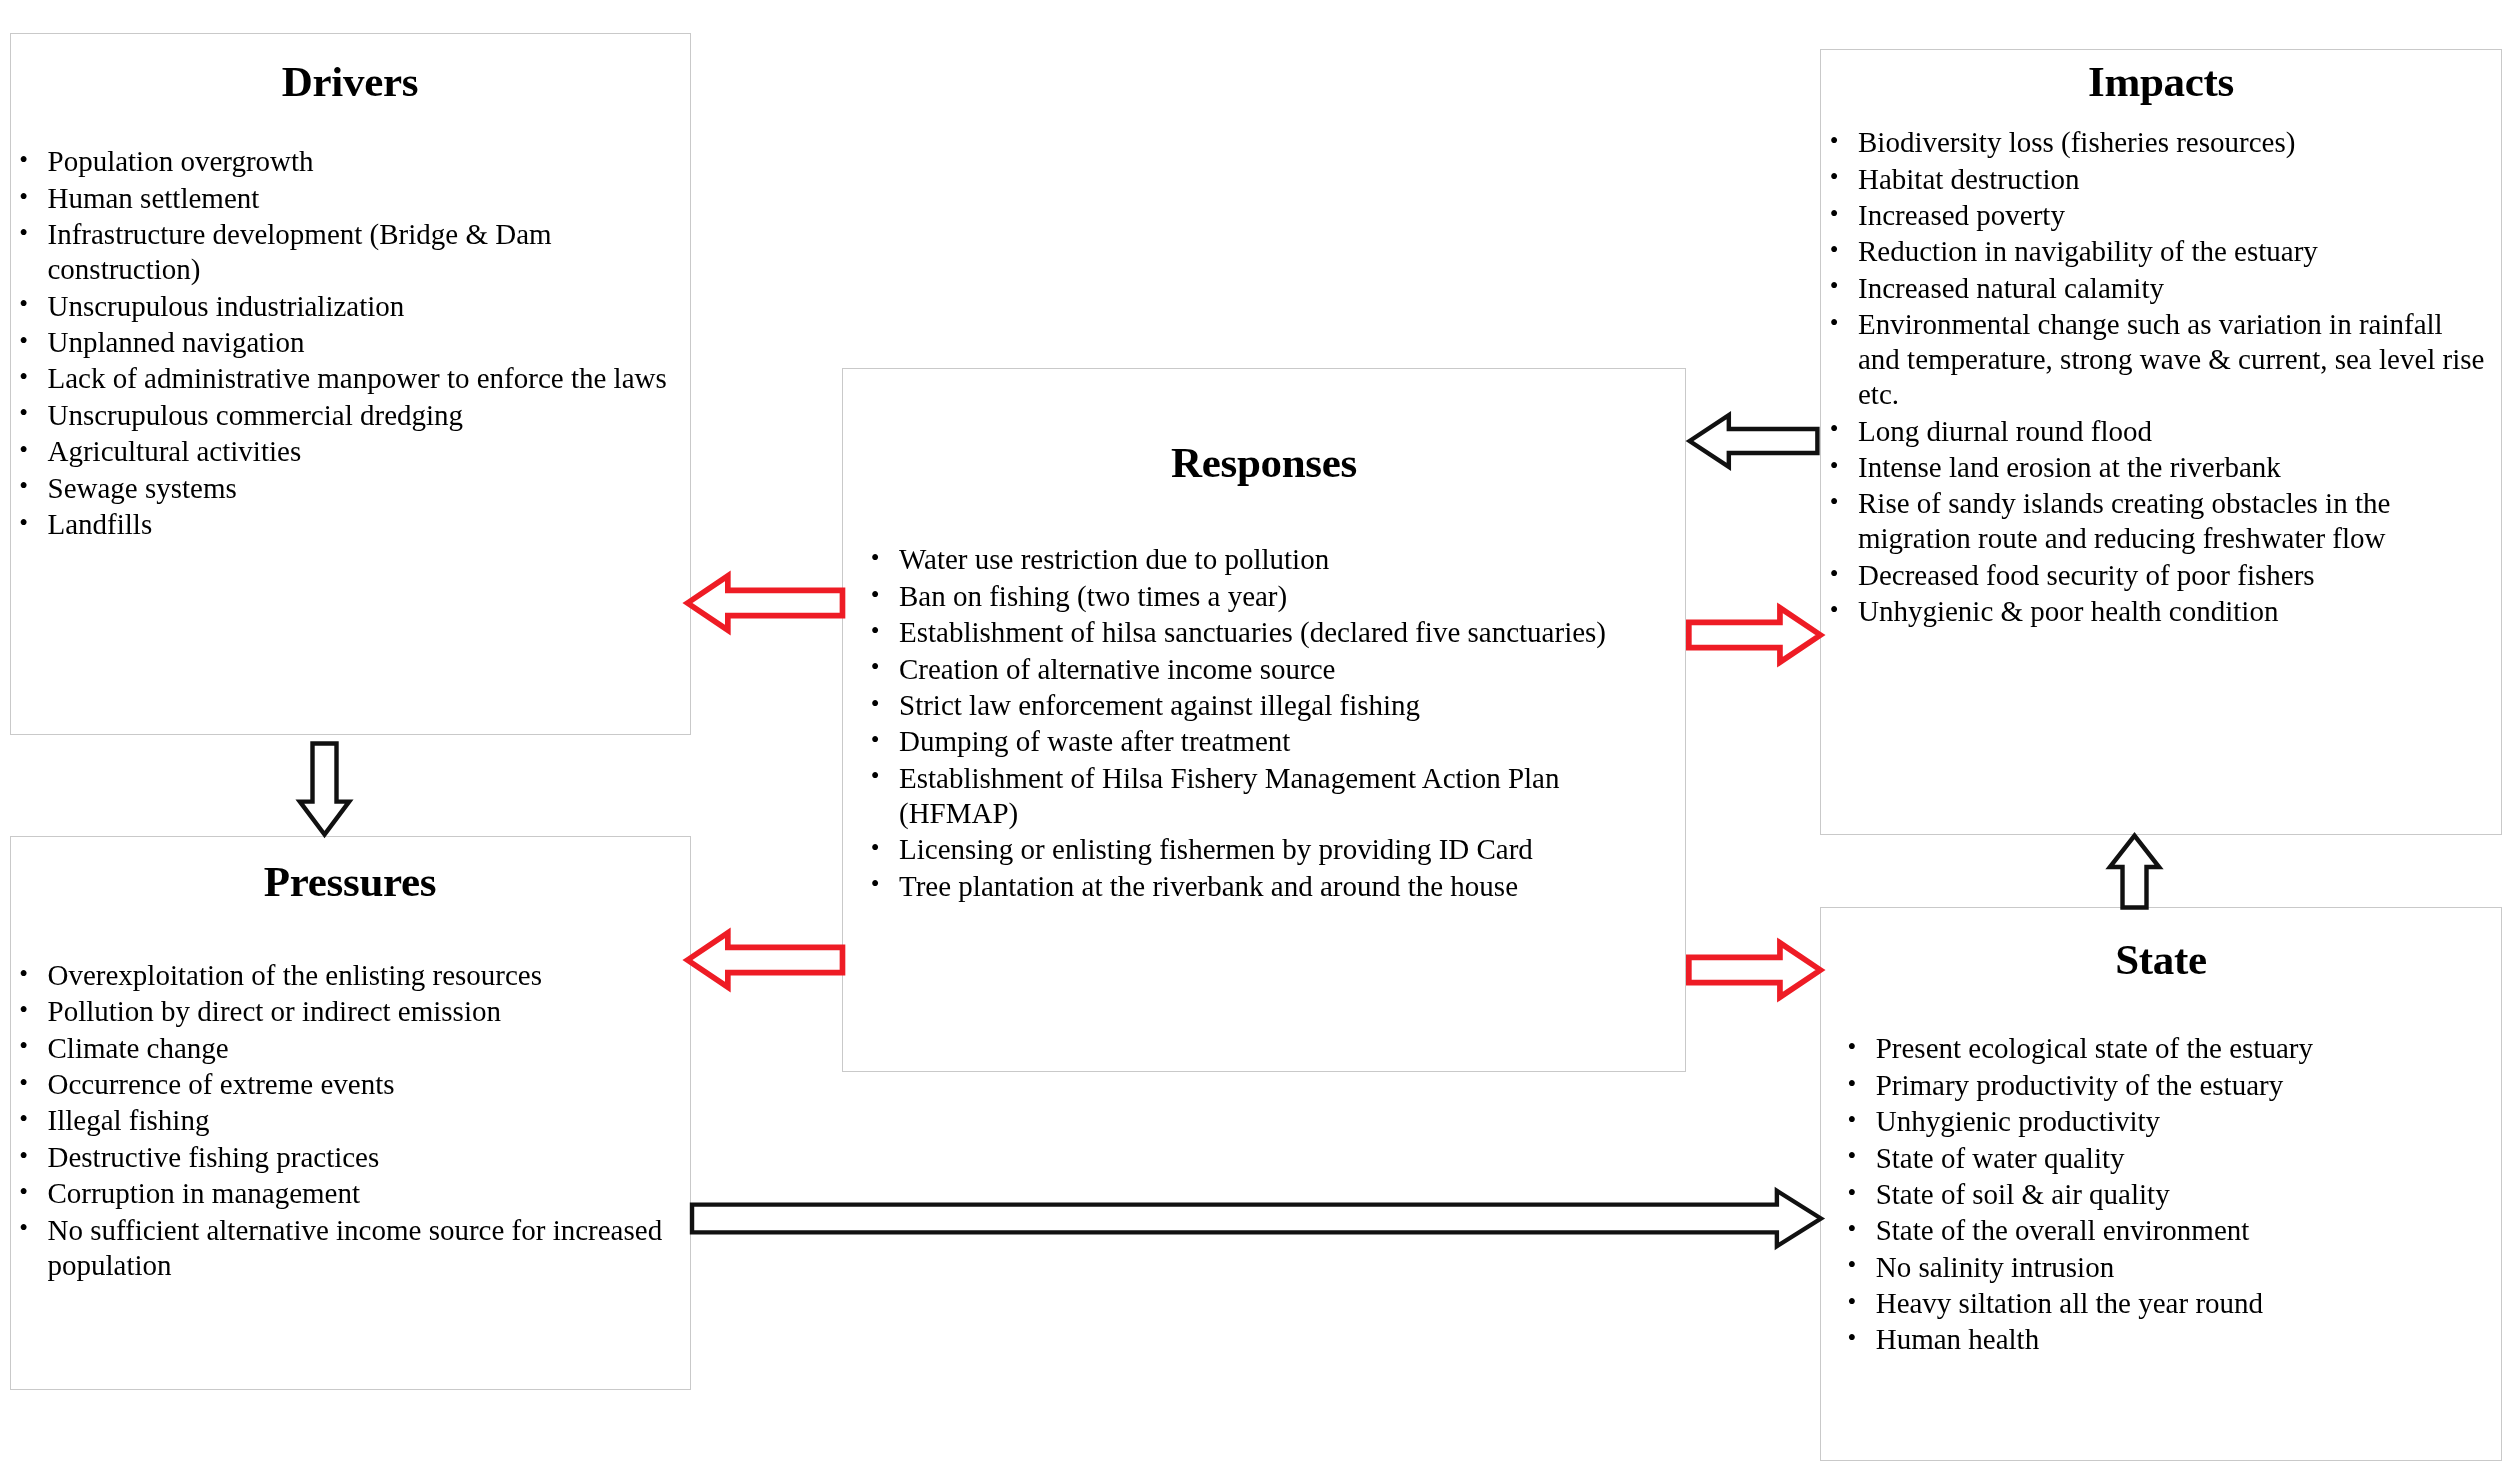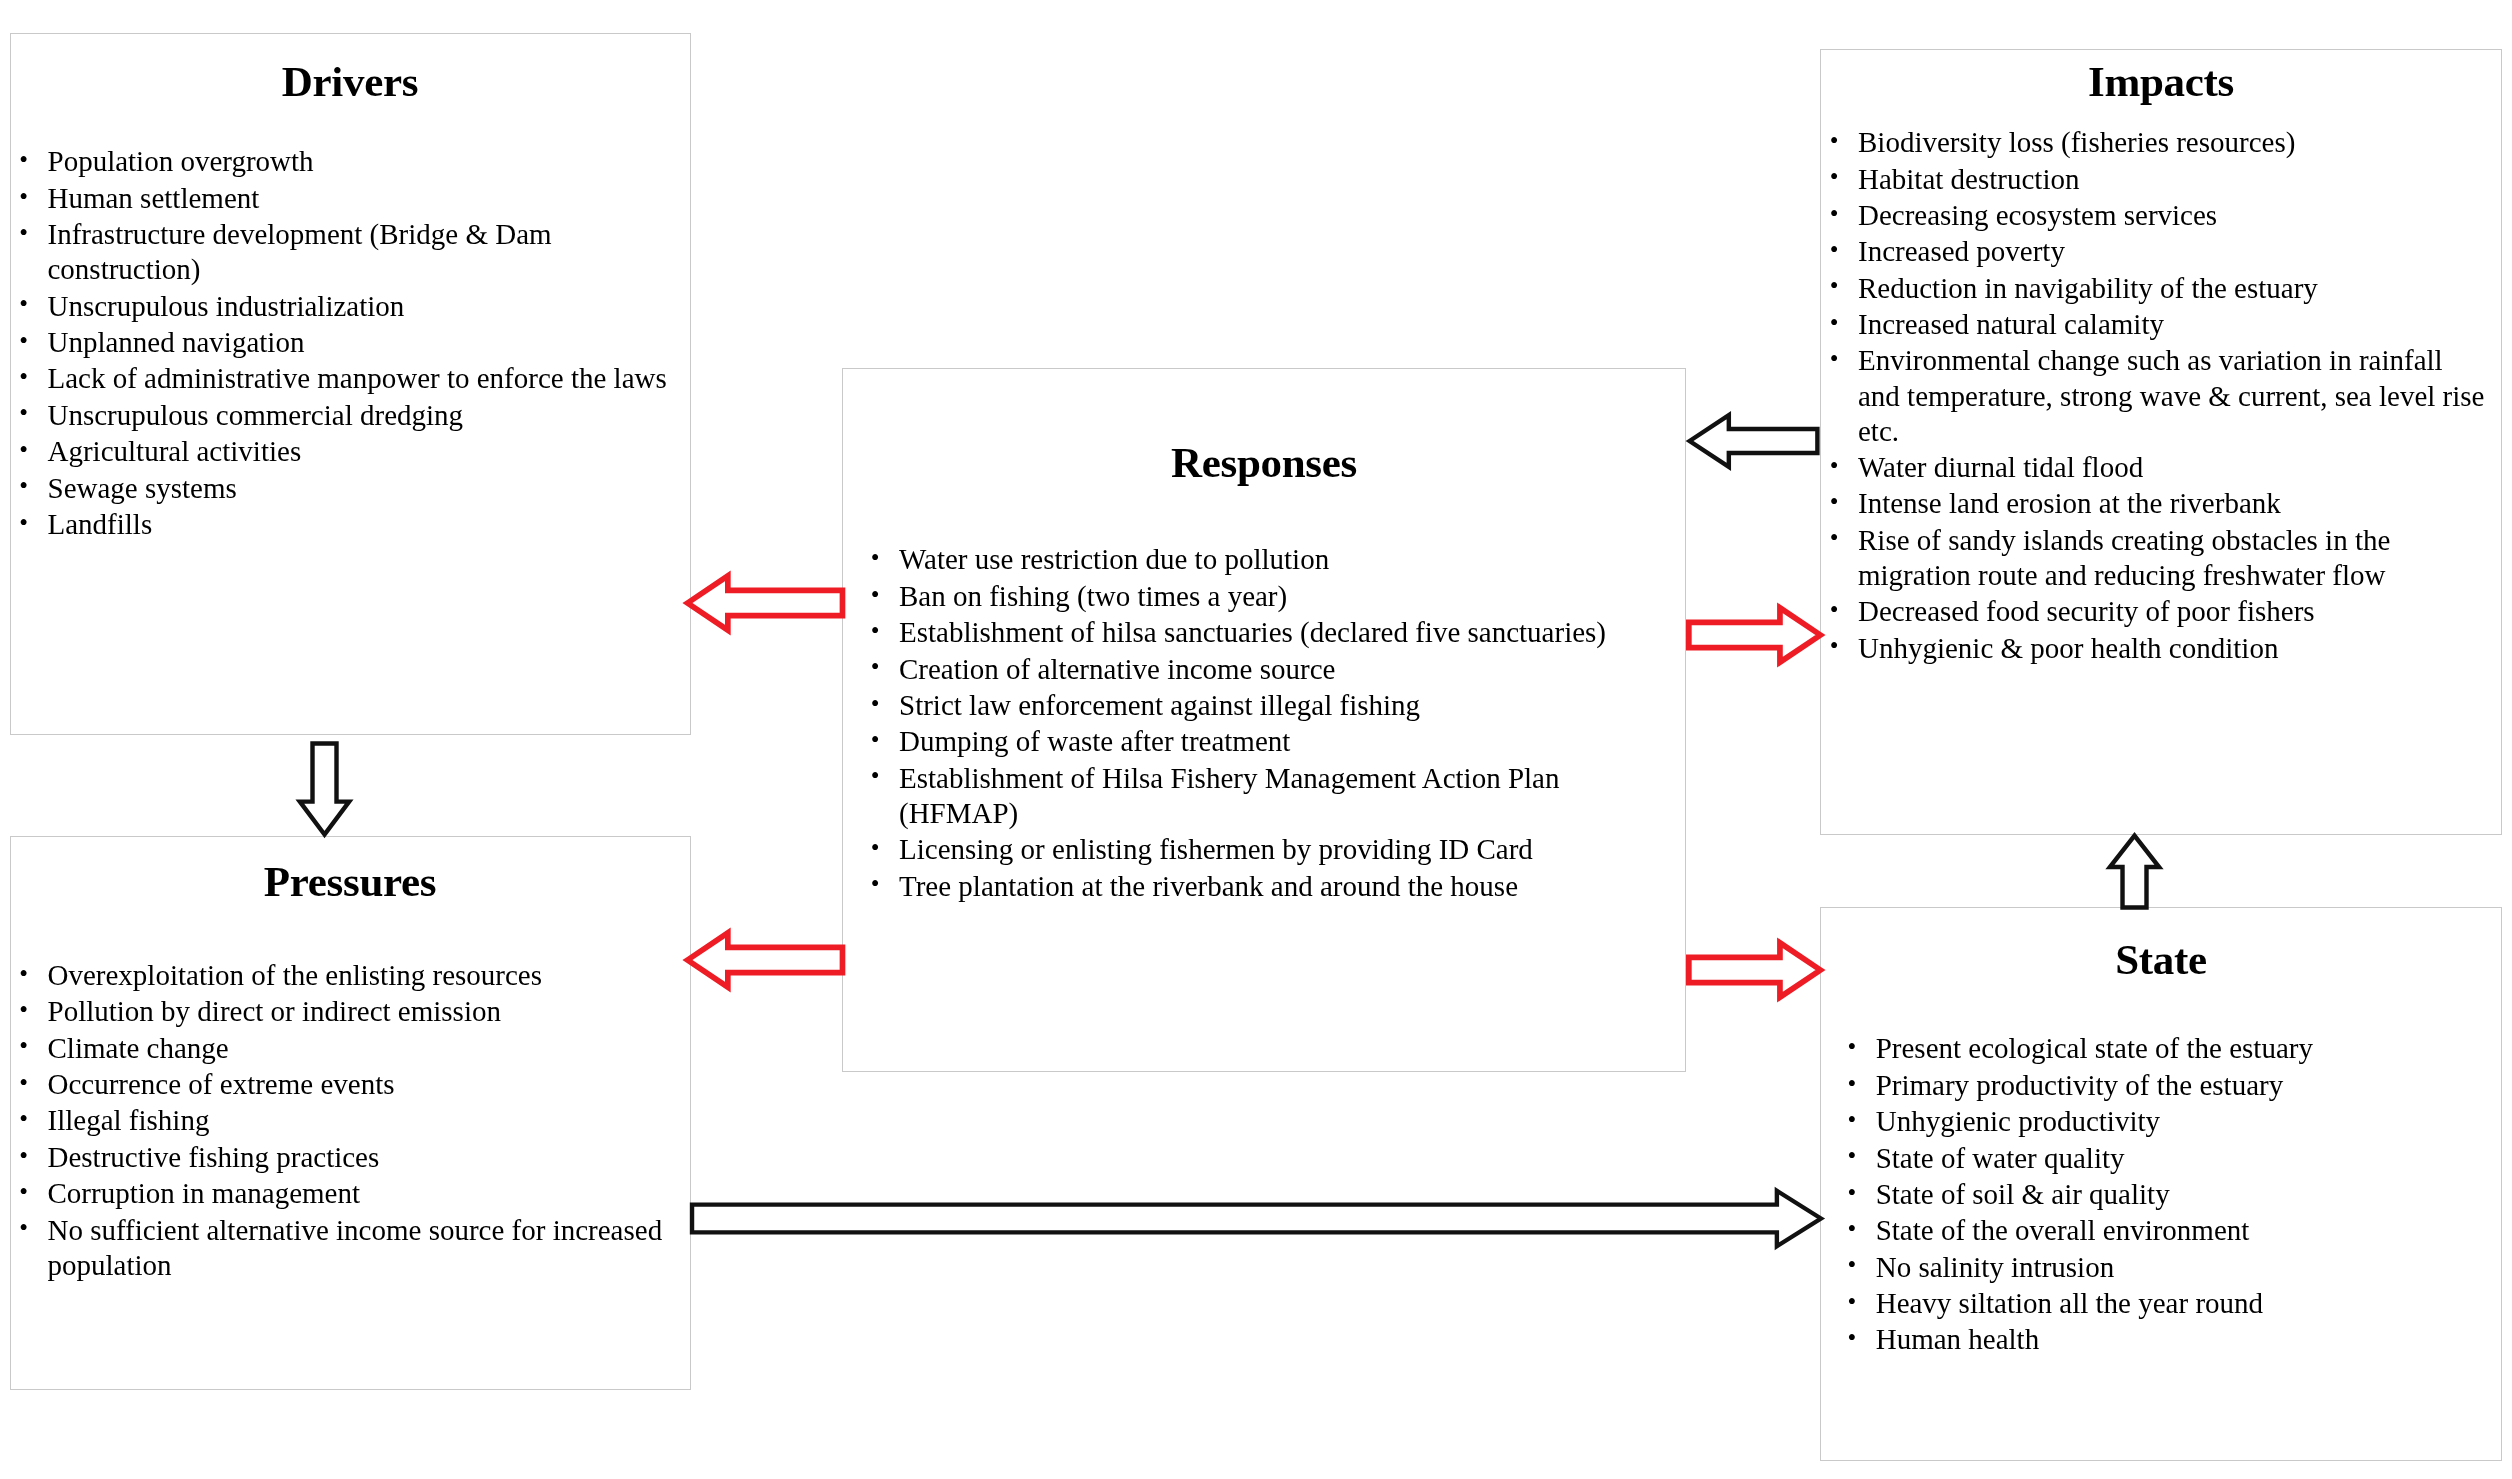--- a/index.html
+++ b/index.html
@@ -147,26 +147,25 @@
       <li>Licensing or enlisting fishermen by providing ID Card</li>
       <li>Tree plantation at the riverbank and around the house</li>
     </ul>
   </div>
 
   <div class="box" id="box-impacts">
     <div class="box-title">Impacts</div>
     <ul class="bullets">
       <li>Biodiversity loss (fisheries resources)</li>
       <li>Habitat destruction</li>
-      <li>Decreasing ecosystem services</li>
       <li>Increased poverty</li>
       <li>Reduction in navigability of the estuary</li>
       <li>Increased natural calamity</li>
       <li>Environmental change such as variation in rainfall and temperature, strong wave &amp; current, sea level rise etc.</li>
-      <li>Water diurnal tidal flood</li>
+      <li>Long diurnal round flood</li>
       <li>Intense land erosion at the riverbank</li>
       <li>Rise of sandy islands creating obstacles in the migration route and reducing freshwater flow</li>
       <li>Decreased food security of poor fishers</li>
       <li>Unhygienic &amp; poor health condition</li>
     </ul>
   </div>
 
   <div class="box" id="box-state">
     <div class="box-title">State</div>
     <ul class="bullets">

